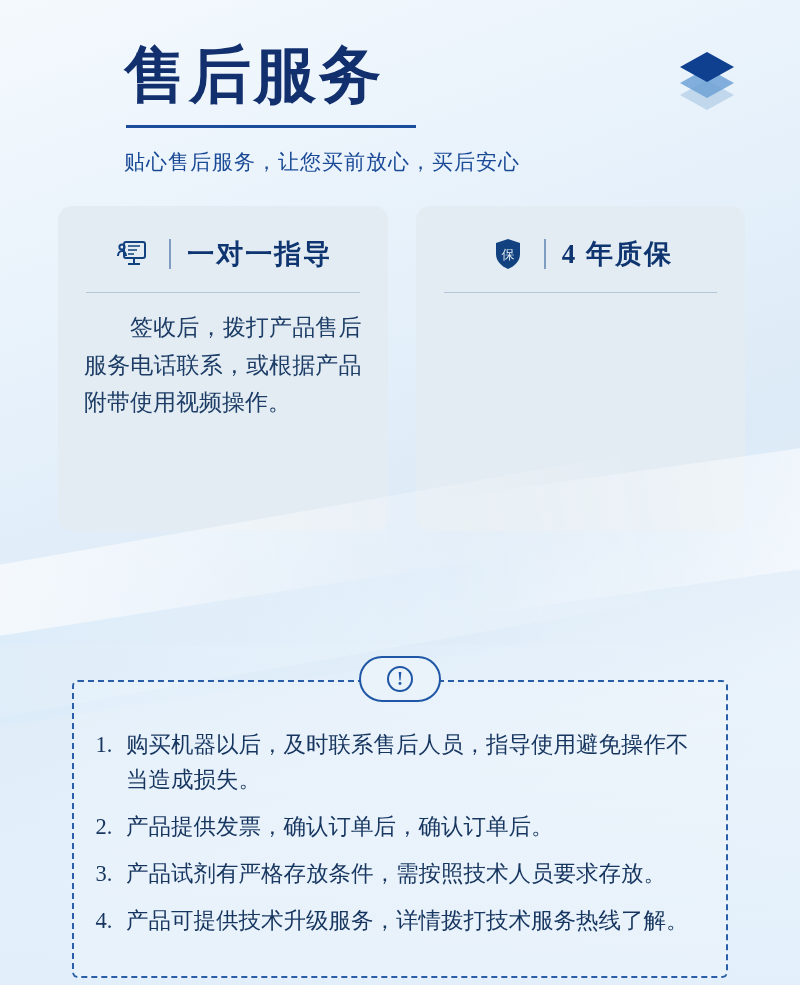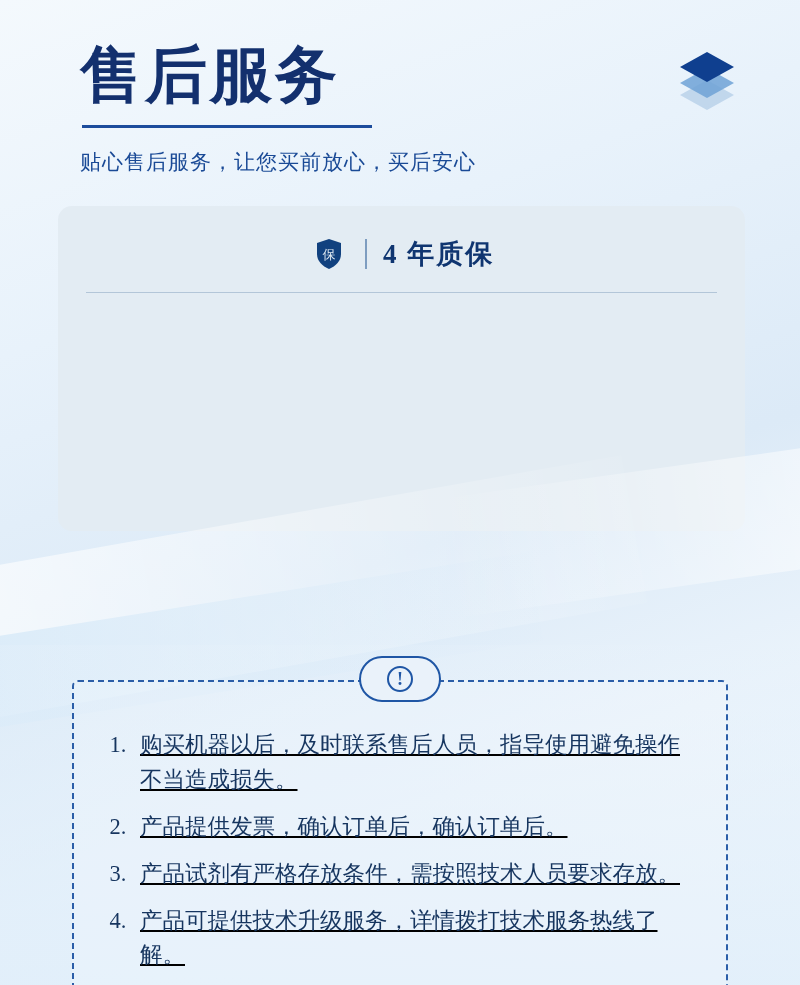--- a/index.html
+++ b/index.html
@@ -38,20 +38,21 @@
   }
   .bg-bottom {
     left: 0; right: 0; bottom: 0; height: 340px;
     background: linear-gradient(180deg, rgba(232,242,251,0.25), rgba(224,238,250,0.85));
   }
 
   
   .header {
     position: relative;
     padding: 40px 50px 0 80px;
+    margin-left: 44px;
   }
   .title {
     font-family: "Liberation Serif", serif;
     font-weight: bold;
     font-size: 62px;
     letter-spacing: 3px;
     color: #13306e;
     line-height: 1.15;
   }
   .title-rule {
@@ -170,23 +171,22 @@
     font-family: "Liberation Serif", serif;
   }
   .tips-badge .tips-title {
     font-family: "Liberation Serif", serif;
     font-weight: bold;
     font-size: 27px;
     color: #174898;
     letter-spacing: 1px;
   }
   ol.tips-list {
-    margin: 6px 0 0 32px;
+    margin: 6px 0 0 18px;
     padding: 0;
-    text-decoration: underline;
   }
   ol.tips-list li {
     font-family: "Liberation Serif", serif;
     font-size: 22.5px;
     line-height: 1.55;
     color: #16355f;
     margin-bottom: 12px;
     padding-left: 8px;
   }
   ol.tips-list li::marker {
@@ -208,20 +208,37 @@
 
   <div class="logo-mark">
     <div class="di di3"></div>
     <div class="di di2"></div>
     <div class="di di1"></div>
   </div>
 </div>
 
 <div class="cards">
 
+  <div class="card">
+    <div class="card-head">
+      <div class="card-icon">
+        <svg width="36" height="36" viewBox="0 0 36 36" fill="none" stroke="#11417f" stroke-width="2">
+          <rect x="9" y="6" width="21" height="16" rx="2"></rect>
+          <path d="M13 10h12M13 14h9M13 18h6" stroke-width="1.6"></path>
+          <path d="M19 22v5M13 28h12" stroke-width="2"></path>
+          <circle cx="7" cy="11" r="2.6"></circle>
+          <path d="M3 20c0-3 1.8-5 4-5s4 2 4 5" stroke-width="2"></path>
+        </svg>
+      </div>
+      <div class="card-sep"></div>
+      <div class="card-title">一对一指导</div>
+    </div>
+    <div class="card-rule"></div>
+    <div class="card-body">签收后，拨打产品售后服务电话联系，或根据产品附带使用视频操作。</div>
+  </div>
 
   <div class="card">
     <div class="card-head">
       <div class="card-icon">
         <svg width="36" height="36" viewBox="0 0 36 36">
           <path d="M18 3l12 4v11c0 7-5.2 12.2-12 15C11.2 30.2 6 25 6 18V7l12-4z" fill="#11417f"></path>
           <text x="18" y="23" font-size="13" font-family="'Liberation Serif',serif" fill="#e3ecf3" text-anchor="middle">保</text>
         </svg>
       </div>
       <div class="card-sep"></div>

